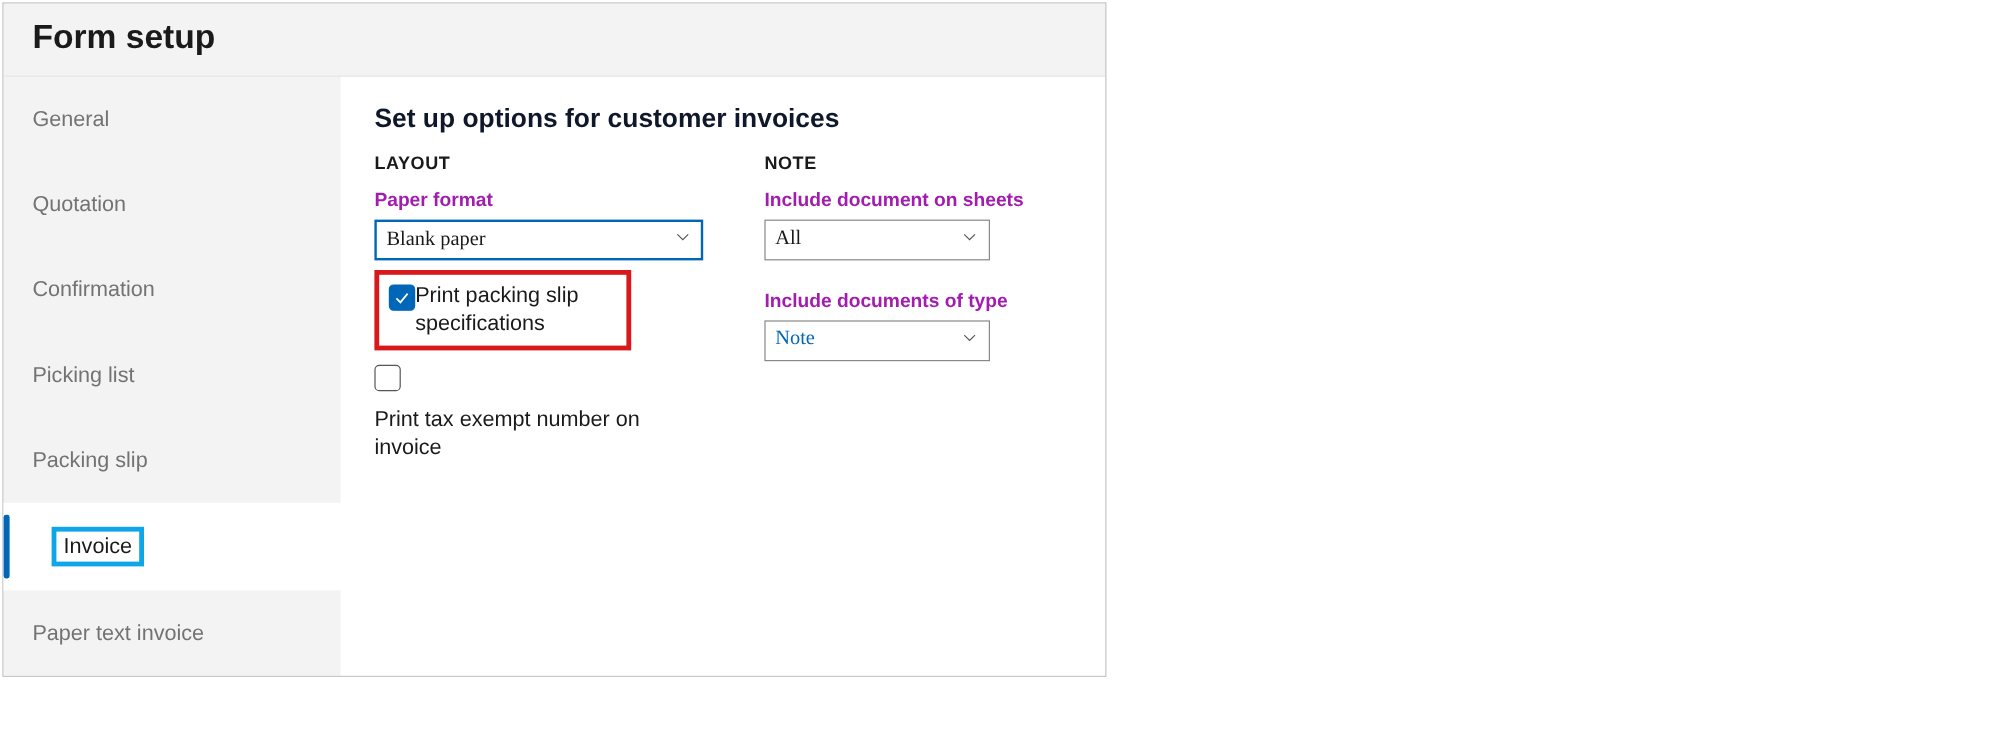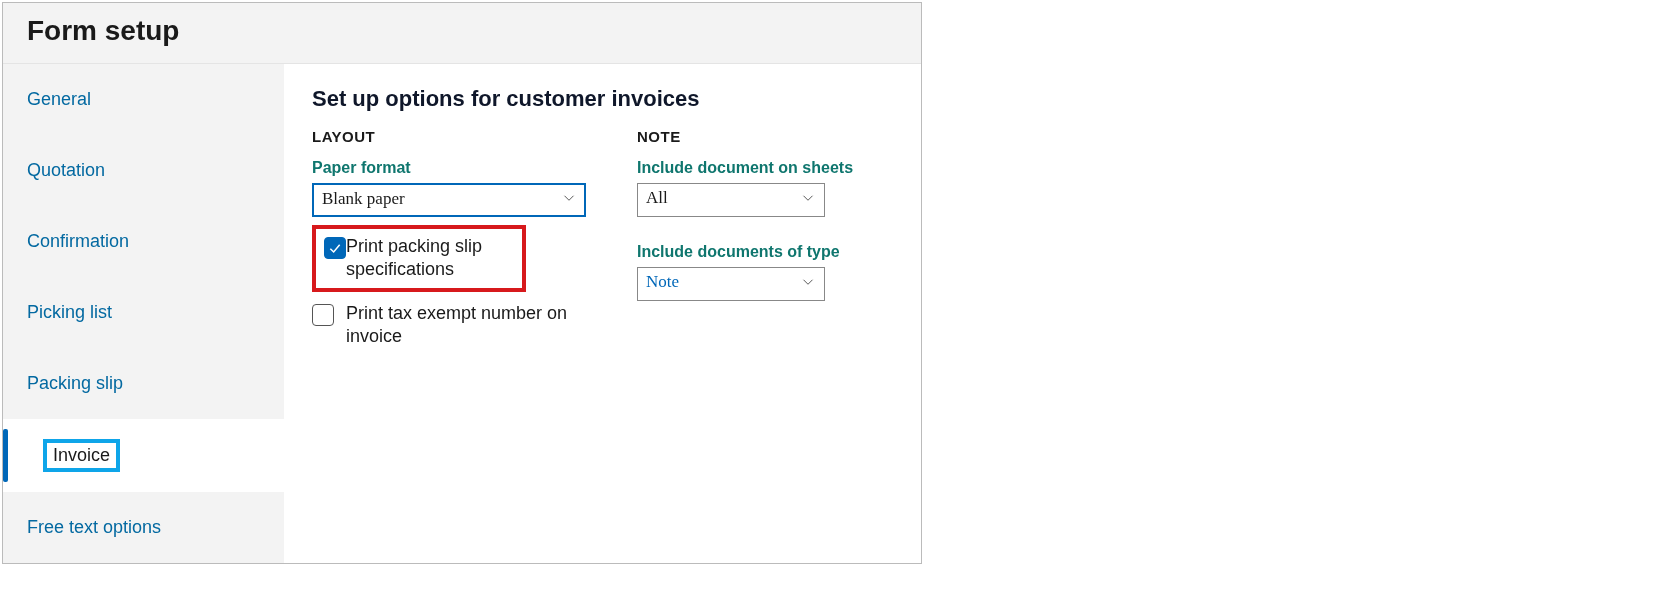--- a/index.html
+++ b/index.html
@@ -28,21 +28,21 @@
     .body-area {
       display: flex;
     }
     .sidebar {
       width: 336px;
       background: #f3f3f3;
     }
     .sidebar-item {
       padding: 25px 24px;
       font-size: 18px;
-      color: #0369a1;
+      color: #737373;
       cursor: pointer;
       position: relative;
     }
     .sidebar-item.active {
       background: #fff;
       color: #1a1a1a;
     }
     .sidebar-item.active::before {
       content: "";
       position: absolute;
@@ -87,21 +87,21 @@
     }
     .section-label {
       font-size: 15px;
       font-weight: 700;
       letter-spacing: 0.5px;
       color: #1a1a1a;
       margin-bottom: 14px;
     }
     .field-label {
       font-size: 16px;
-      color: #0f766e;
+      color: #a21caf;
       font-weight: 600;
       margin-bottom: 6px;
     }
     .select-wrap {
       position: relative;
       width: 274px;
       margin-bottom: 8px;
     }
     .select-wrap.narrow {
       width: 188px;
@@ -134,20 +134,21 @@
       height: 18px;
       stroke: #555;
       fill: none;
       stroke-width: 1.3;
     }
     .checkbox-row {
       display: flex;
       align-items: flex-start;
       gap: 12px;
       margin-top: 6px;
+      flex-direction: column;
     }
     .cb {
       width: 22px;
       height: 22px;
       border: 1px solid #555;
       border-radius: 4px;
       flex-shrink: 0;
       display: flex;
       align-items: center;
       justify-content: center;
@@ -199,21 +200,21 @@
       <div class="sidebar-item">
         <span>Picking list</span>
       </div>
       <div class="sidebar-item">
         <span>Packing slip</span>
       </div>
       <div class="sidebar-item active" style="padding-top:20px;padding-bottom:20px;">
         <span class="highlight-nav">Invoice</span>
       </div>
       <div class="sidebar-item">
-        <span>Free text options</span>
+        <span>Paper text invoice</span>
       </div>
     </div>
 
     <div class="main">
 
       <div class="main-heading">Set up options for customer invoices</div>
 
       <div class="columns">
 
         <div class="col">

